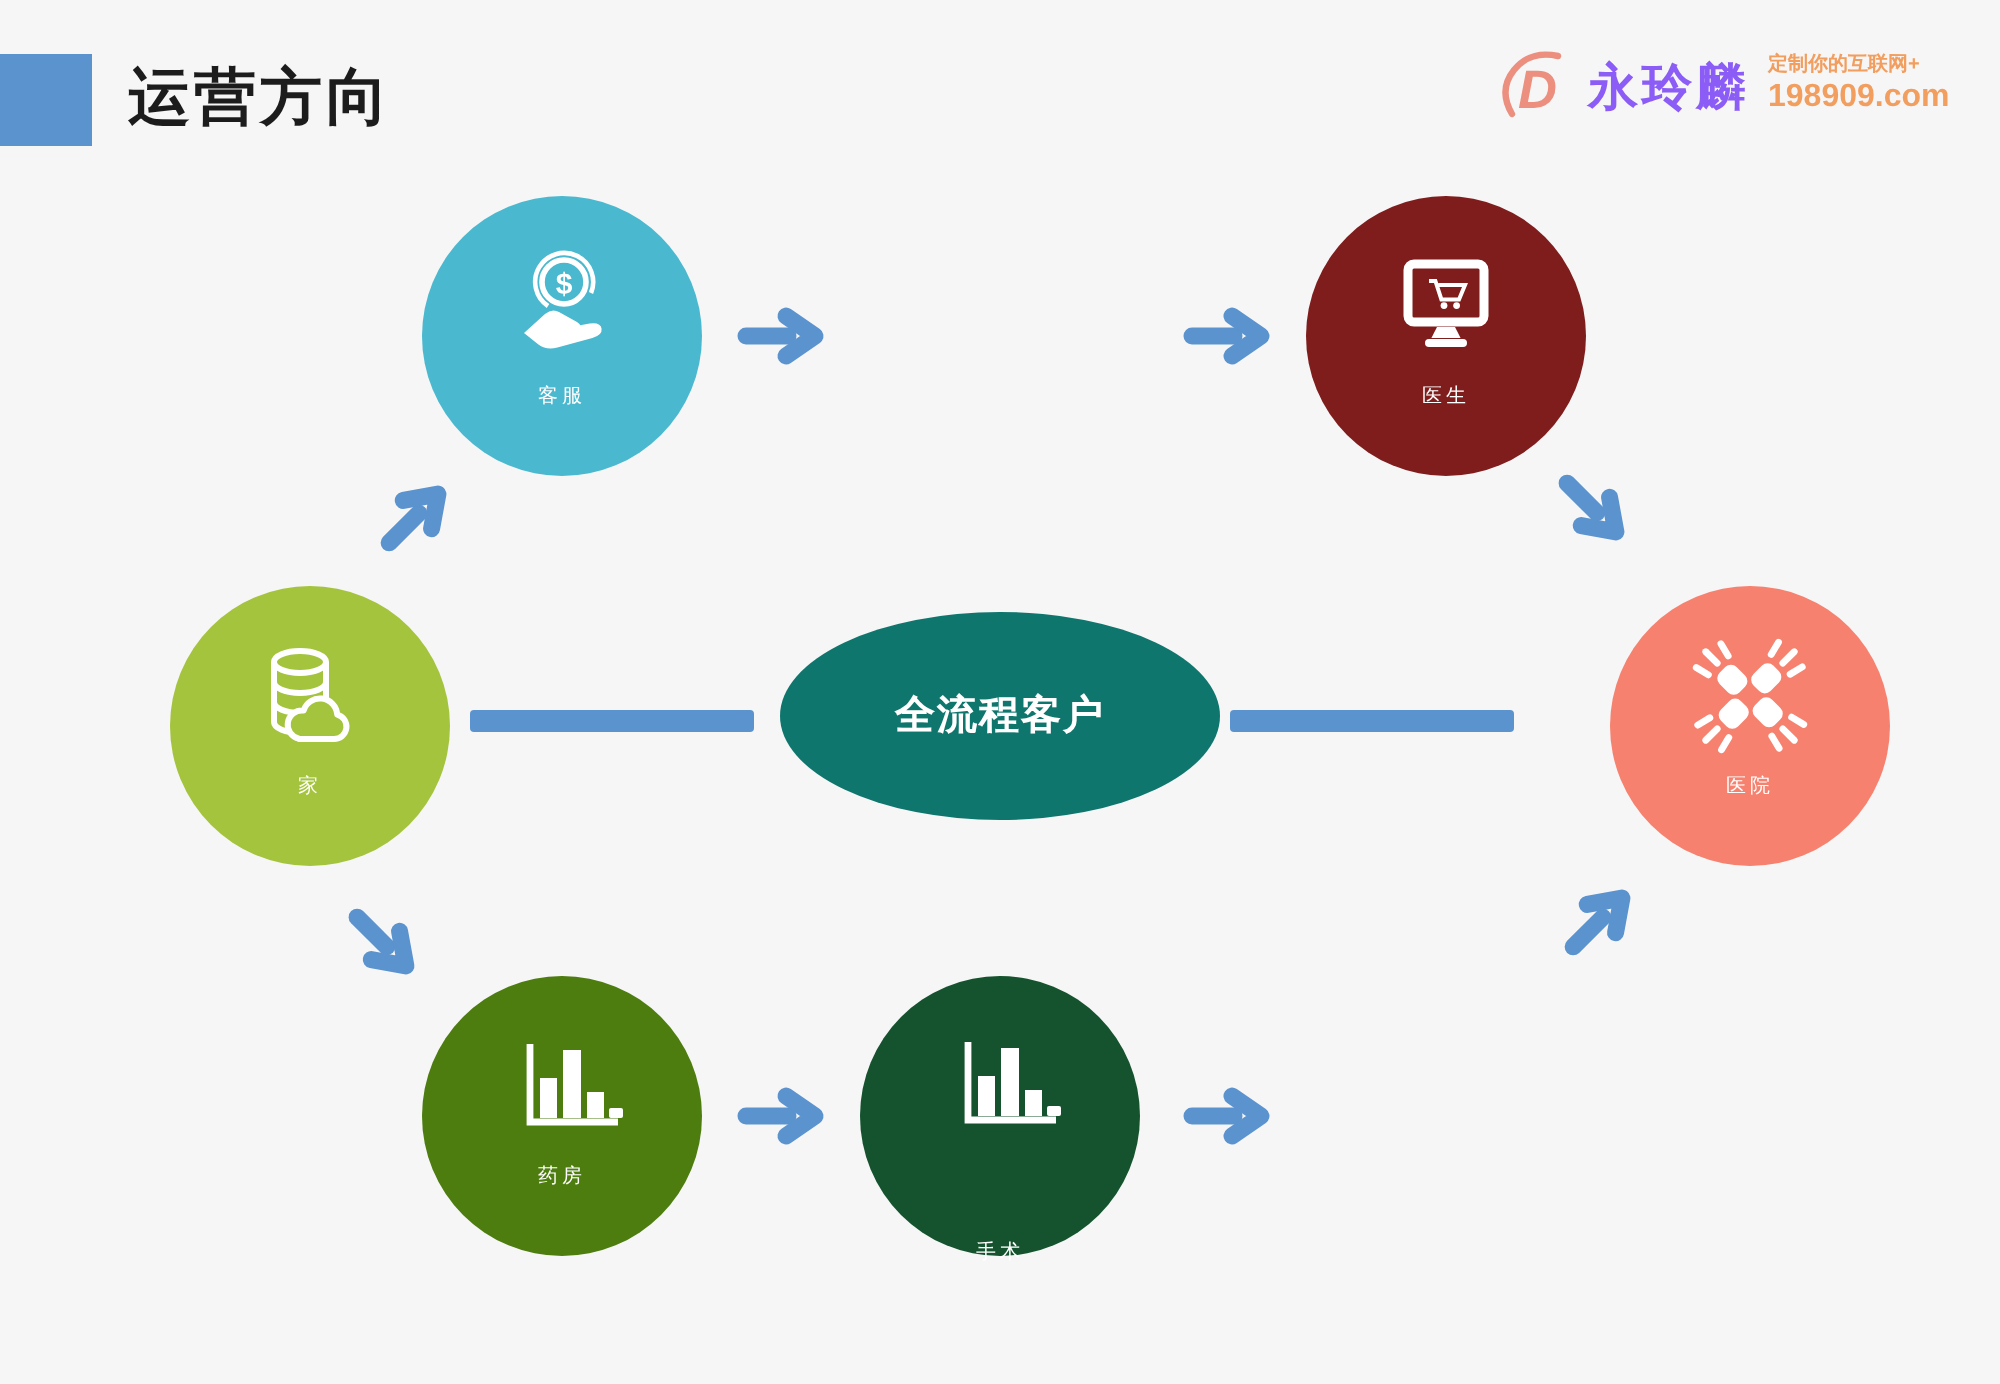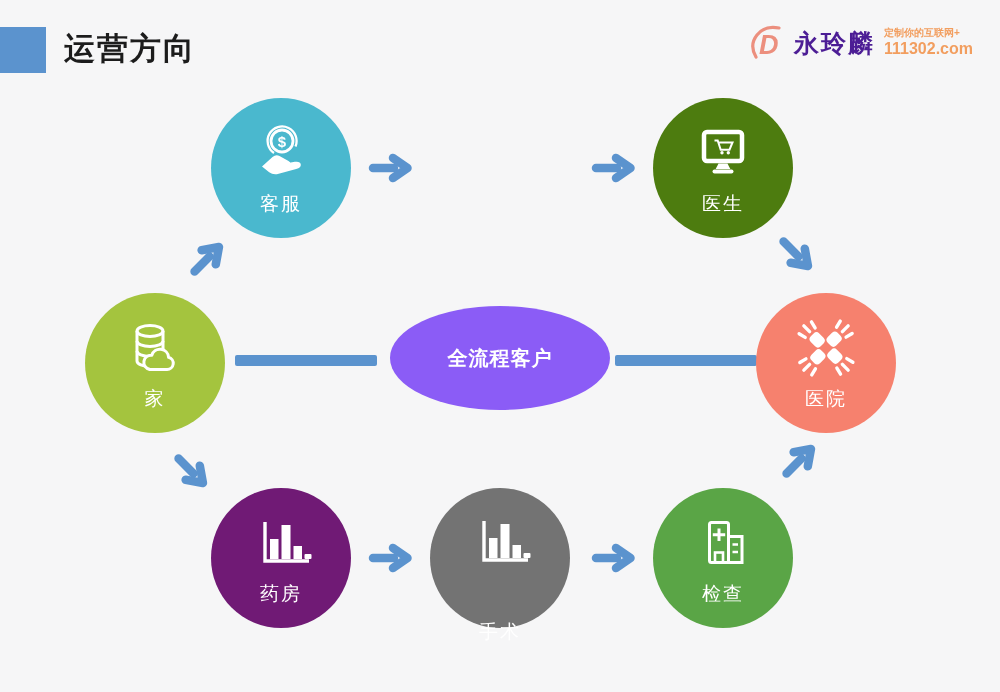--- a/index.html
+++ b/index.html
@@ -15,23 +15,23 @@
   .logo-mark{width:44px;height:42px;}
   .brand-name{font-size:25px;font-weight:bold;letter-spacing:2px;margin-left:2px;}
   .logo-col{display:flex;flex-direction:column;margin-left:9px;line-height:1.25;}
   .brand-tagline{font-size:10px;font-weight:bold;}
   .brand-domain{font-size:16px;font-weight:bold;}
 
   
   .circle{position:absolute;width:140px;height:140px;border-radius:50%;
           display:flex;flex-direction:column;align-items:center;}
   .circle .icon{margin-top:22px;width:64px;height:66px;display:flex;align-items:center;justify-content:center;}
-  .circle .label{color:#fff;font-size:19px;letter-spacing:2px;margin-top:5px;}
+  .circle .label{color:#fff;font-size:10px;letter-spacing:2px;margin-top:5px;}
   .n0{left:211px;top:98px}  .n1{left:430px;top:98px}  .n2{left:653px;top:98px}
-  .n3{left:85px;top:293px}  .n4{left:756px;top:293px}
+  .n3{left:85px;top:293px}  .n4{left:805px;top:293px}
   .n5{left:211px;top:488px} .n6{left:430px;top:488px} .n7{left:653px;top:488px}
 
   
   .center-ellipse{position:absolute;left:390px;top:306px;width:220px;height:104px;border-radius:50%;
                   display:flex;flex-direction:column;justify-content:center;align-items:center;
                   color:#fff;font-weight:bold;font-size:20px;line-height:31px;letter-spacing:1px;}
 
   
   .hline{position:absolute;height:11px;border-radius:2px;}
   .line-left{left:235px;top:355px;width:142px;}
@@ -78,24 +78,24 @@
   <div class="title-square" style="background: rgb(91, 147, 206);"></div>
   <div class="page-title" style="color: rgb(28, 28, 28);">运营方向</div>
 
   <div class="logo">
     <span class="logo-mark" style="color: rgb(236, 143, 126);">
       <svg viewBox="0 0 44 40" width="44" height="42">
         <path d="M8 34 Q1 22 9 12 Q17 2 31 5" fill="none" stroke="currentColor" stroke-width="3.2" stroke-linecap="round"></path>
         <text x="11" y="31" font-size="27" font-weight="bold" font-style="italic" fill="currentColor">D</text>
       </svg>
     </span>
-    <span class="brand-name" style="color: #4c1d95;">永玲麟</span>
+    <span class="brand-name" style="color: #8b5cf6;">永玲麟</span>
     <span class="logo-col">
       <span class="brand-tagline" style="color: rgb(242, 158, 95);">定制你的互联网+</span>
-      <span class="brand-domain" style="color: rgb(242, 158, 95);">111302.com</span>
+      <span class="brand-domain" style="color: rgb(242, 158, 95);">198909.com</span>
     </span>
   </div>
 
   <div class="hline line-left" style="background: rgb(91, 147, 206);"></div>
   <div class="hline line-right" style="background: rgb(91, 147, 206);"></div>
 
   <span class="arrow a1" style="color: rgb(91, 147, 206);">
     <svg viewBox="0 0 48 32" width="48" height="32">
         <use href="#arrow-shape"></use>
       </svg></span>
@@ -121,38 +121,38 @@
       </svg></span>
   <span class="arrow a7" style="color: rgb(91, 147, 206);">
     <svg viewBox="0 0 48 32" width="48" height="32">
         <use href="#arrow-shape"></use>
       </svg></span>
   <span class="arrow a8" style="color: rgb(91, 147, 206);">
     <svg viewBox="0 0 48 32" width="48" height="32">
         <use href="#arrow-shape"></use>
       </svg></span>
 
-  <div class="center-ellipse" style="background: #8b5cf6;">
+  <div class="center-ellipse" style="background: #0f766e;">
     <span>全流程客户</span>
   </div>
 
   <div class="circle n0" style="background: rgb(74, 184, 206); --c: #4ab8ce;">
     <span class="icon">
       <svg viewBox="0 0 64 64" width="64" height="64">
         <path d="M25 32 A14.5 14.5 0 1 1 46.5 25.5" fill="none" stroke="#fff" stroke-width="2.3"></path>
         <circle cx="33" cy="20" r="11" fill="none" stroke="#fff" stroke-width="2.8"></circle>
         <text x="33" y="26" text-anchor="middle" font-size="15" font-weight="bold" fill="#fff">$</text>
         <path d="M13 45.5 L23.5 36 q3.5 -3 7 -1 l9 5 q3 1.8 1.6 4.4 q-1.3 2.4 -4.3 1 l-4.5 -2.2 l13.5 -2.4 q5.5 -0.8 6 2.6 q0.4 3.2 -4.6 4.6 l-17.5 4.8 q-5.5 1.5 -9.5 -1.5 z" fill="#fff"></path>
       </svg>
     </span>
     <span class="label">客服</span>
   </div>
 
 
-  <div class="circle n2" style="background: #4d7c0f; --c: #e08c36;">
+  <div class="circle n2" style="background: #7f1d1d; --c: #e08c36;">
     <span class="icon">
       <svg viewBox="0 0 64 64" width="64" height="64">
         <rect x="13" y="11" width="38" height="29" rx="3" fill="none" stroke="#fff" stroke-width="4.5"></rect>
         <path d="M23.5 19.5 h3.2 l3 9.2 h8.8 l3 -7.2 H28.2" fill="none" stroke="#fff" stroke-width="2"></path>
         <circle cx="31" cy="31.8" r="1.7" fill="#fff"></circle>
         <circle cx="37.3" cy="31.8" r="1.7" fill="#fff"></circle>
         <path d="M27.5 42.5 h9 l2.8 5.5 h-14.6 z" fill="#fff"></path>
         <rect x="21.5" y="48.5" width="21" height="4" rx="2" fill="#fff"></rect>
       </svg>
     </span>
@@ -178,44 +178,32 @@
       <svg viewBox="0 0 64 64" width="64" height="64">
         <use href="#hand-part" transform="translate(32 32) rotate(-45)"></use>
         <use href="#hand-part" transform="translate(32 32) rotate(45)"></use>
         <use href="#hand-part" transform="translate(32 32) rotate(135)"></use>
         <use href="#hand-part" transform="translate(32 32) rotate(225)"></use>
       </svg>
     </span>
     <span class="label">医院</span>
   </div>
 
-  <div class="circle n5" style="background: #701a75; --c: #c791d3;">
+  <div class="circle n5" style="background: #4d7c0f; --c: #c791d3;">
     <span class="icon">
       <svg viewBox="0 0 64 64" width="64" height="64">
           <use href="#barchart"></use>
         </svg>
     </span>
     <span class="label">药房</span>
   </div>
 
-  <div class="circle n6" style="background: #737373; gap: 40px; --c: #0f71ba;">
+  <div class="circle n6" style="background: #14532d; gap: 40px; --c: #0f71ba;">
     <span class="icon">
       <svg viewBox="0 0 64 64" width="64" height="64">
           <use href="#barchart"></use>
         </svg>
     </span>
     <span class="label">手术</span>
   </div>
 
-  <div class="circle n7" style="background: rgb(90, 165, 70); --c: #5aa546;">
-    <span class="icon">
-      <svg viewBox="0 0 64 64" width="64" height="64">
-        <rect x="18.5" y="11.5" width="19" height="40" rx="2" fill="none" stroke="#fff" stroke-width="3"></rect>
-        <path d="M28 17.5 V30 M21.8 23.8 H34.2" stroke="#fff" stroke-width="3" fill="none"></path>
-        <rect x="24" y="41.5" width="8" height="10" fill="none" stroke="#fff" stroke-width="2.6"></rect>
-        <rect x="37.5" y="25.5" width="13.5" height="26" fill="none" stroke="#fff" stroke-width="3"></rect>
-        <path d="M41.5 33.5 H47 M41.5 41 H47" stroke="#fff" stroke-width="2.6"></path>
-      </svg>
-    </span>
-    <span class="label">检查</span>
-  </div>
 
 </div>
 
 </body></html>

